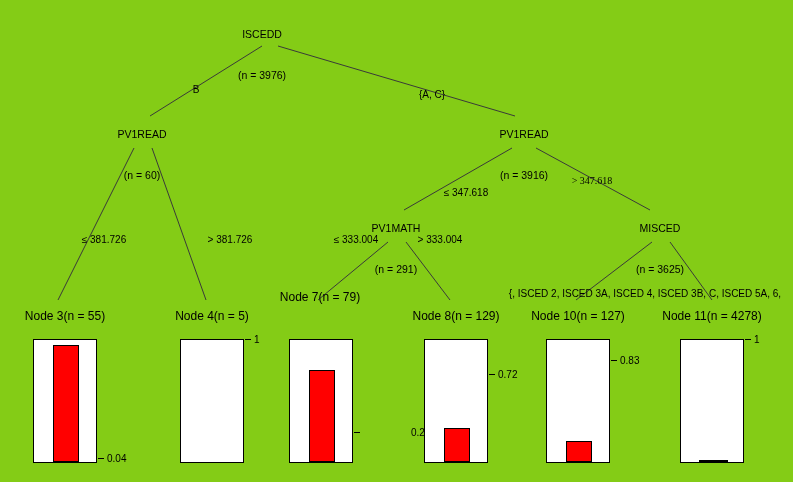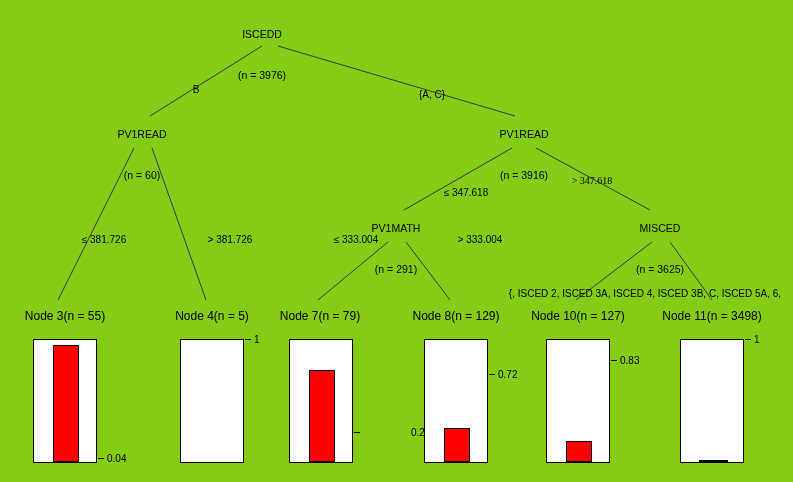--- a/index.html
+++ b/index.html
@@ -123,52 +123,52 @@
       </div>
     </div>
   <div id="edge-labels-layer">
       <div class="edge-label" style="left: 196px; top: 84px;">B</div>
       <div class="edge-label" style="left: 416px; top: 89px; margin-left: 16px;">{A, C}</div>
       <div class="edge-label" style="left: 104px; top: 234px; text-align: center;">≤ 381.726</div>
       <div class="edge-label" style="left: 210px; top: 234px; margin-left: 20px;">&gt; 381.726</div>
       <div class="edge-label" style="left: 466px; top: 187px;">≤ 347.618</div>
       <div class="edge-label" style="left: 592px; top: 175px; font-family: Liberation Serif, serif;">&gt; 347.618</div>
       <div class="edge-label" style="left: 356px; top: 234px;">≤ 333.004</div>
-      <div class="edge-label" style="left: 440px; top: 234px; margin-left: 40px;">&gt; 333.004</div>
+      <div class="edge-label" style="left: 440px; top: 234px;">&gt; 333.004</div>
       <div class="edge-label" style="left: 645px; top: 288px;">{, ISCED 2, ISCED 3A, ISCED 4, ISCED 3B, C, ISCED 5A, 6,</div>
     </div>
   <div id="leaves-layer">
       <div class="leaf-label" style="left: 65px; top: 310px;"><span class="nm">Node 3</span><span class="nn">(n = 55)</span></div>
       <div class="barbox" style="left: 33px; top: 339px; width: 64px; height: 124px;">
         <div class="bar" style="width: 26px; left: 19px; height: 117px;"></div>
       </div>
       <div class="axis-tick" style="left: 98px; top: 458px;"></div>
       <div class="axis-value" style="left: 107px; top: 458px;">0.04</div>
       <div class="leaf-label" style="left: 212px; top: 310px;"><span class="nm">Node 4</span><span class="nn">(n = 5)</span></div>
       <div class="barbox" style="left: 180px; top: 339px; width: 64px; height: 124px;"></div>
       <div class="axis-tick" style="left: 245px; top: 339px;"></div>
       <div class="axis-value" style="left: 254px; top: 339px;">1</div>
-      <div class="leaf-label" style="left: 320px; top: 310px;"><span class="nm">Node 7</span><span class="nn">(n = 79)</span></div>
+      <div class="leaf-label" style="left: 320px; top: 291px;"><span class="nm">Node 7</span><span class="nn">(n = 79)</span></div>
       <div class="barbox" style="left: 289px; top: 339px; width: 64px; height: 124px;">
         <div class="bar" style="width: 26px; left: 19px; height: 92px;"></div>
       </div>
       <div class="axis-tick" style="left: 354px; top: 432px;"></div>
       <div class="axis-value" style="left: 363px; top: 432px; margin-left: 48px;">0.25</div>
       <div class="leaf-label" style="left: 456px; top: 310px;"><span class="nm">Node 8</span><span class="nn">(n = 129)</span></div>
       <div class="barbox" style="left: 424px; top: 339px; width: 64px; height: 124px;">
         <div class="bar" style="width: 26px; left: 19px; height: 34px;"></div>
       </div>
       <div class="axis-tick" style="left: 489px; top: 374px;"></div>
       <div class="axis-value" style="left: 498px; top: 374px;">0.72</div>
       <div class="leaf-label" style="left: 578px; top: 310px; text-align: right;"><span class="nm">Node 10</span><span class="nn">(n = 127)</span></div>
       <div class="barbox" style="left: 546px; top: 339px; width: 64px; height: 124px;">
         <div class="bar" style="width: 26px; left: 19px; height: 21px;"></div>
       </div>
       <div class="axis-tick" style="left: 611px; top: 360px;"></div>
       <div class="axis-value" style="left: 620px; top: 360px;">0.83</div>
-      <div class="leaf-label" style="left: 712px; top: 310px;"><span class="nm">Node 11</span><span class="nn">(n = 3498)</span></div>
+      <div class="leaf-label" style="left: 712px; top: 310px;"><span class="nm">Node 11</span><span class="nn">(n = 4278)</span></div>
       <div class="barbox" style="left: 680px; top: 339px; width: 64px; height: 124px;">
         <div class="bar flat" style="width: 29px; left: 18px;"></div>
       </div>
       <div class="axis-tick" style="left: 745px; top: 339px;"></div>
       <div class="axis-value" style="left: 754px; top: 339px;">1</div>
     </div>
 </div>
 
 </body></html>

